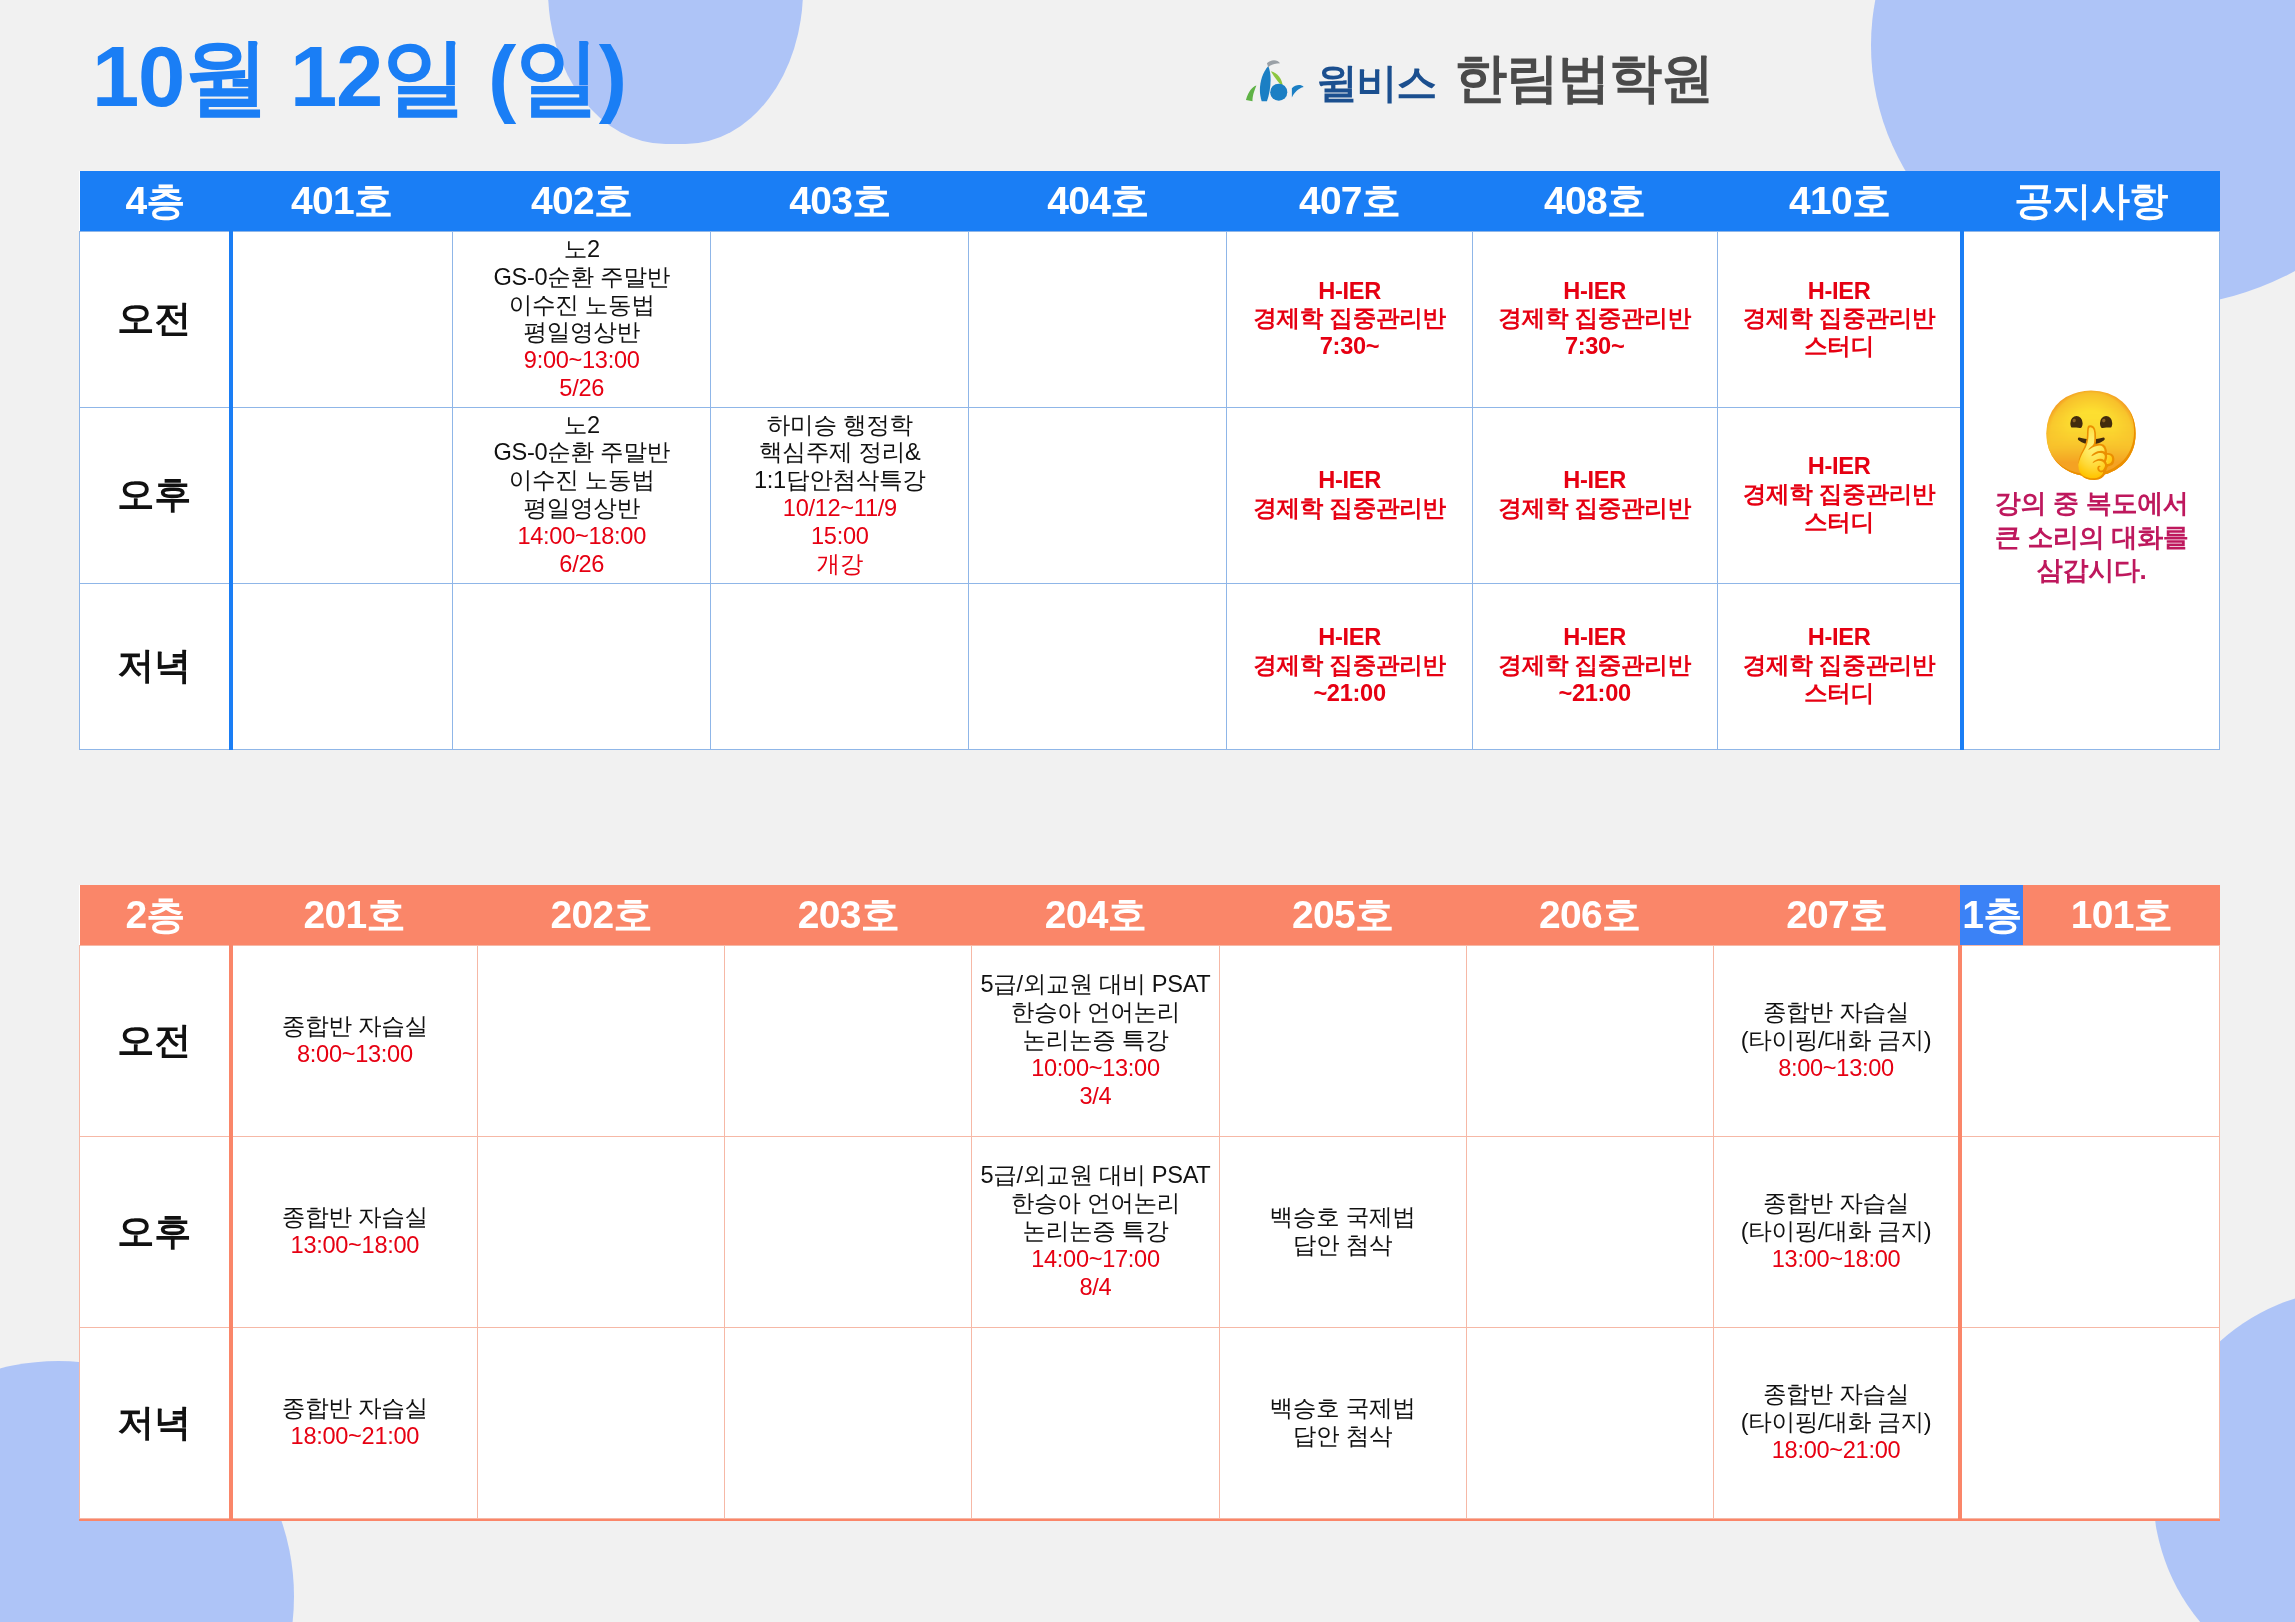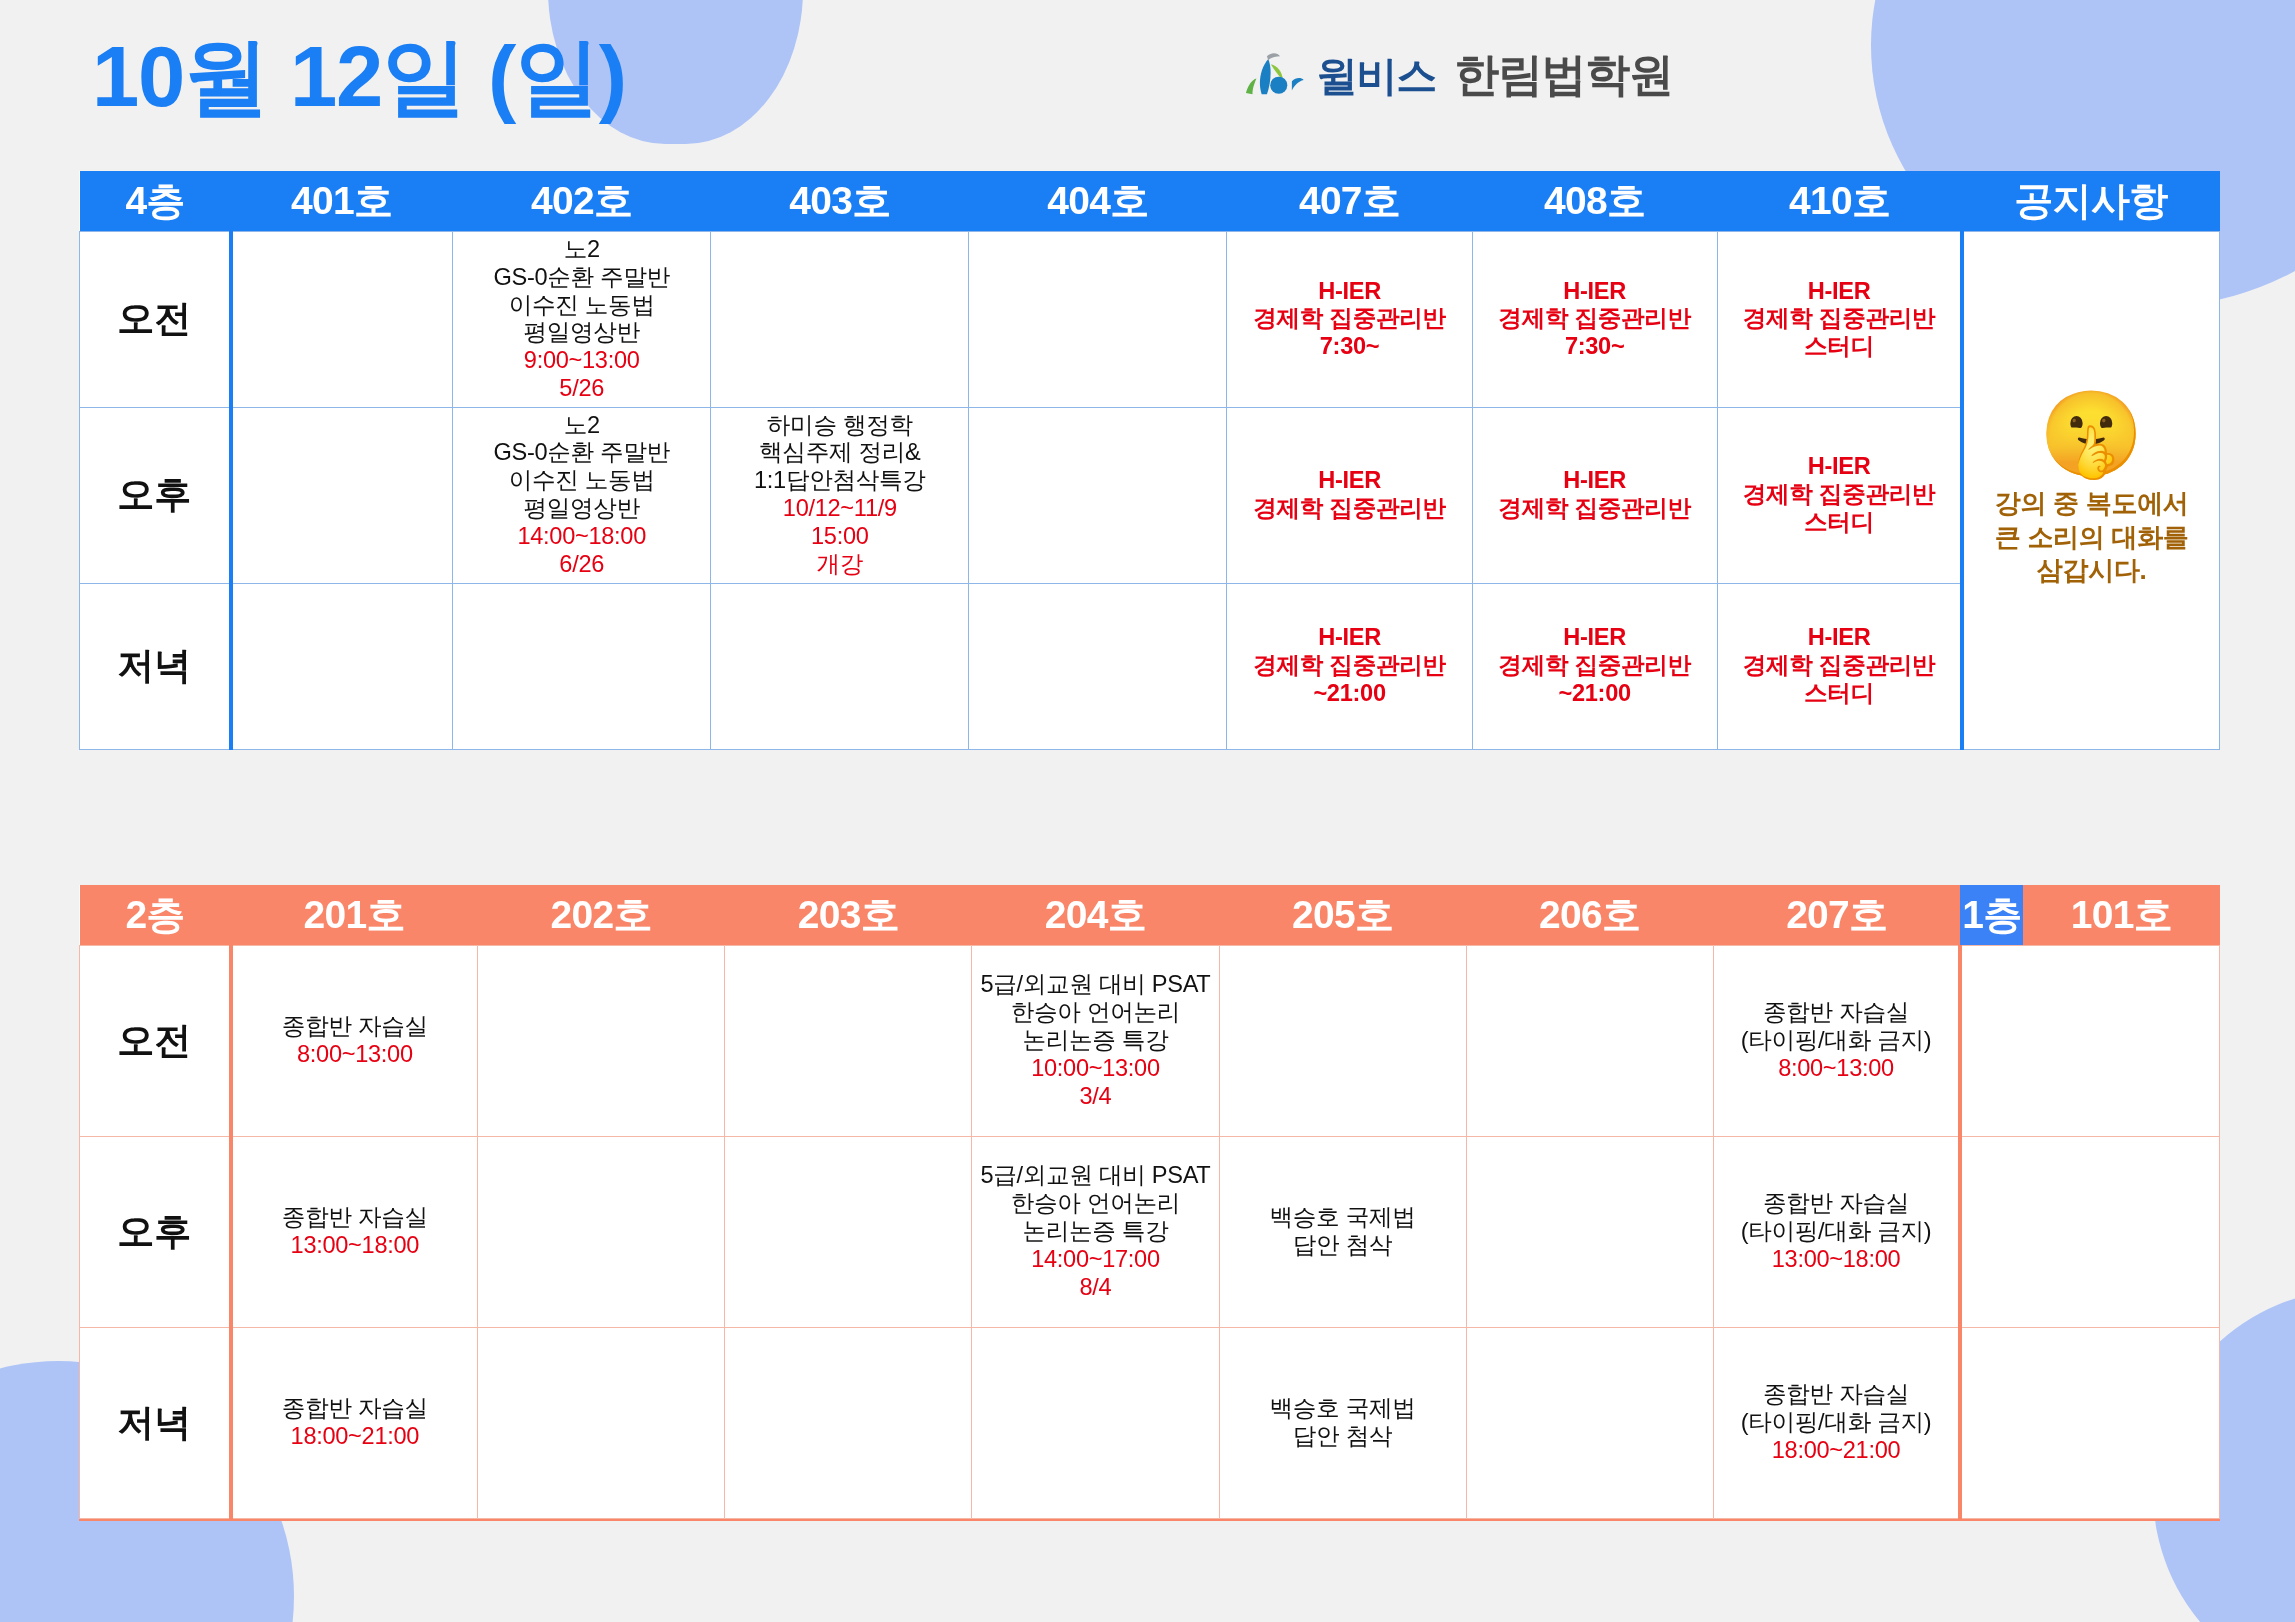--- a/index.html
+++ b/index.html
@@ -69,21 +69,21 @@
   }
   .brand-mark { display: block; }
   .brand-willbes {
     font-size: 41px;
     font-weight: 700;
     color: #1b4f8f;
     letter-spacing: -1.3px;
     line-height: 1;
   }
   .brand-hanlim {
-    font-size: 45px;
+    font-size: 53px;
     font-weight: 700;
     color: #4a4a4a;
     letter-spacing: -1.3px;
     line-height: 1;
     margin-left: 6.5px;
   }
   .page-heading {
     position: absolute;
     left: 1754px; top: 18.3px;
     font-size: 71px;
@@ -223,21 +223,21 @@
     flex-direction: column;
     align-items: center;
     justify-content: center;
     gap: 10.5px;
   }
   .shush-emoji {
     font-size: 84px;
     line-height: 1;
   }
   .notice-text .ln {
-    color: #a16207;
+    color: #be185d;
     font-size: 26px;
     font-weight: 700;
     letter-spacing: -0.3px;
     line-height: 1.3;
   }
 </style>
 </head>
 <body>
 
 <div id="page">

